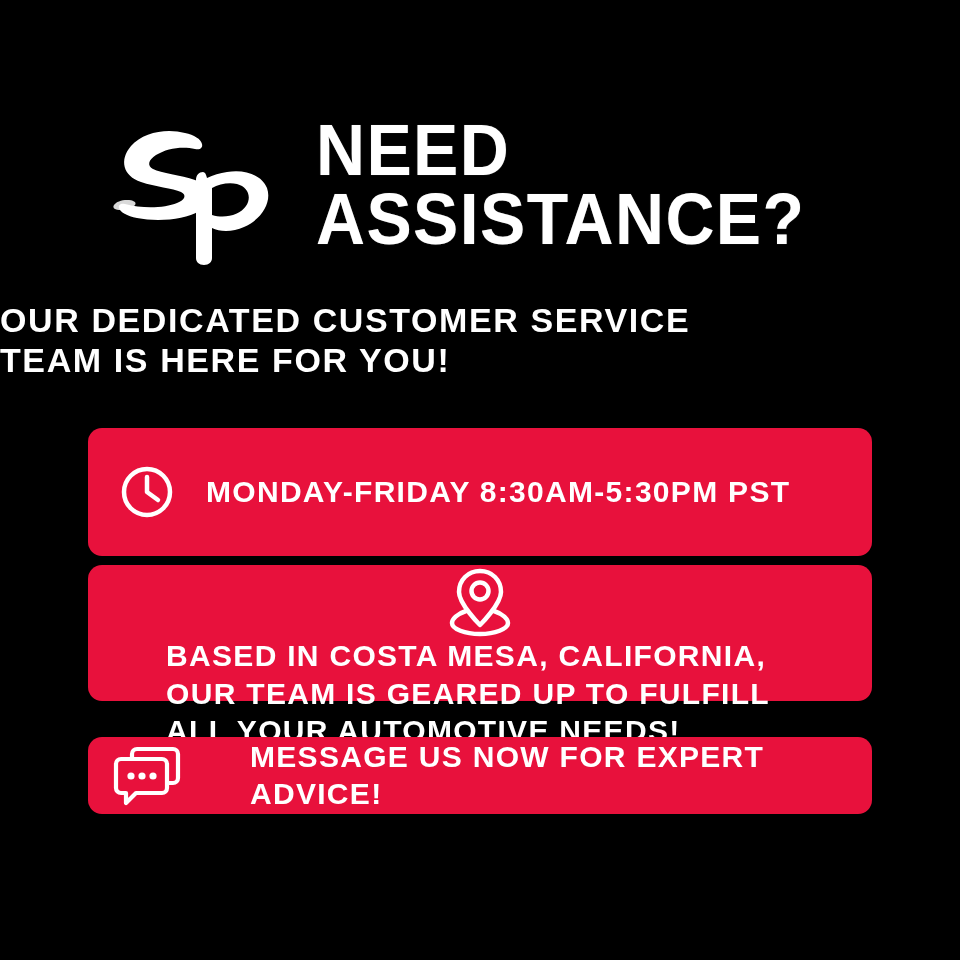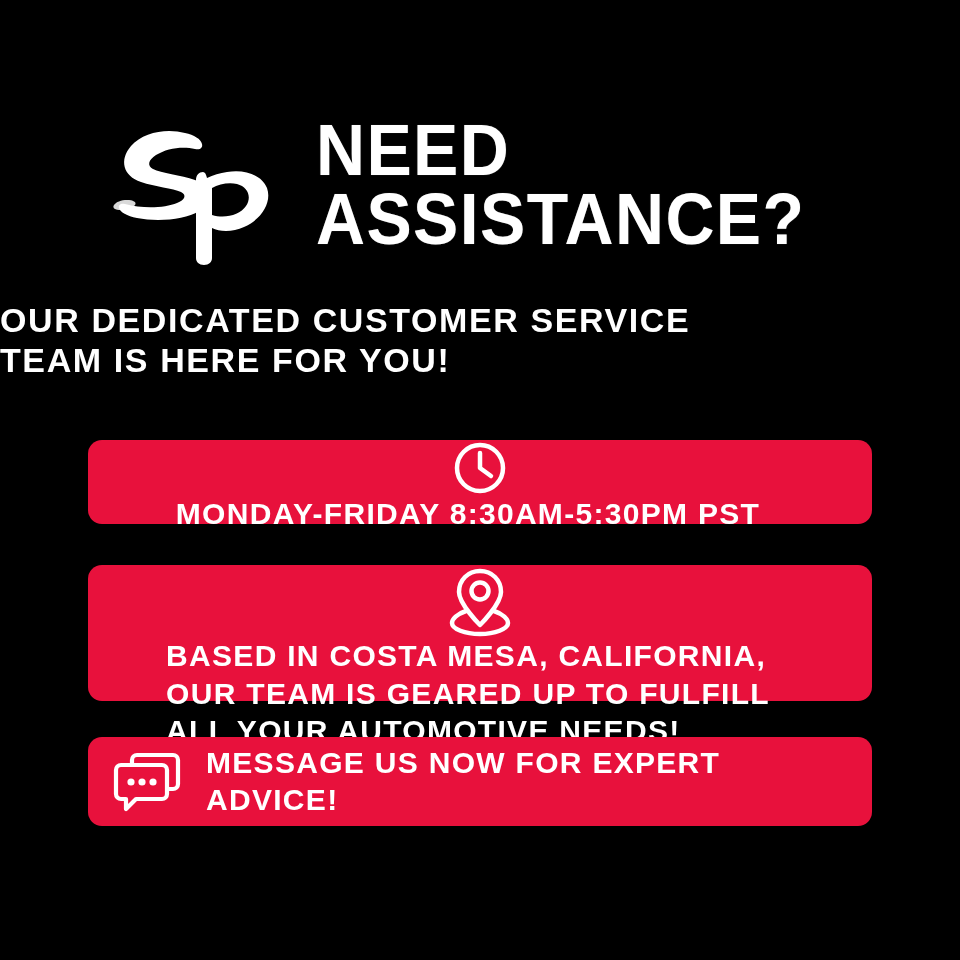--- a/index.html
+++ b/index.html
@@ -83,23 +83,23 @@
   .banner {
     position: absolute;
     left: 88px;
     width: 784px;
     background: #E8113C;
     border-radius: 14px;
     display: flex;
     align-items: center;
     box-sizing: border-box;
   }
-  .banner-1 { top: 440px; height: 84px; flex-direction: column; }
+  .banner-1 { top: 428px; height: 128px; }
   .banner-2 { top: 565px; height: 136px; flex-direction: column; }
-  .banner-3 { top: 737px; height: 89px; }
+  .banner-3 { top: 737px; height: 77px; gap: 44px; }
 
   .banner-icon {
     flex: 0 0 auto;
     width: 118px;
     display: flex;
     align-items: center;
     justify-content: center;
   }
   .banner-icon svg { display: block; }
 

